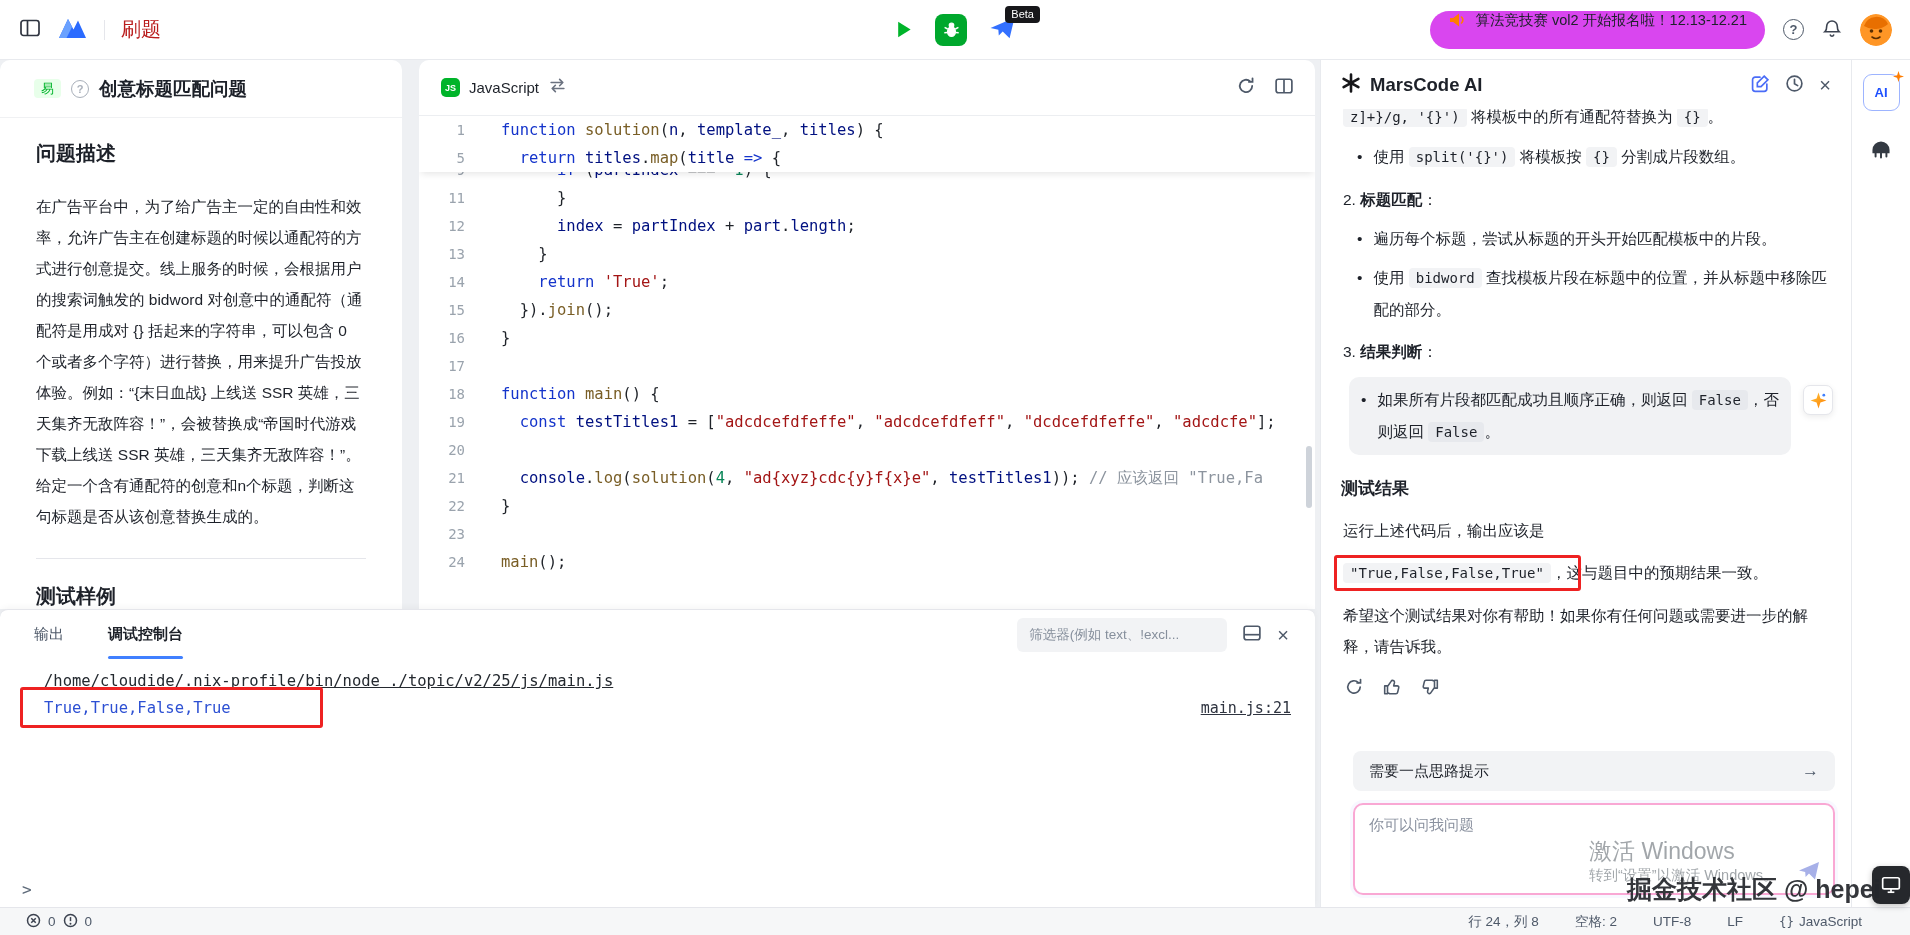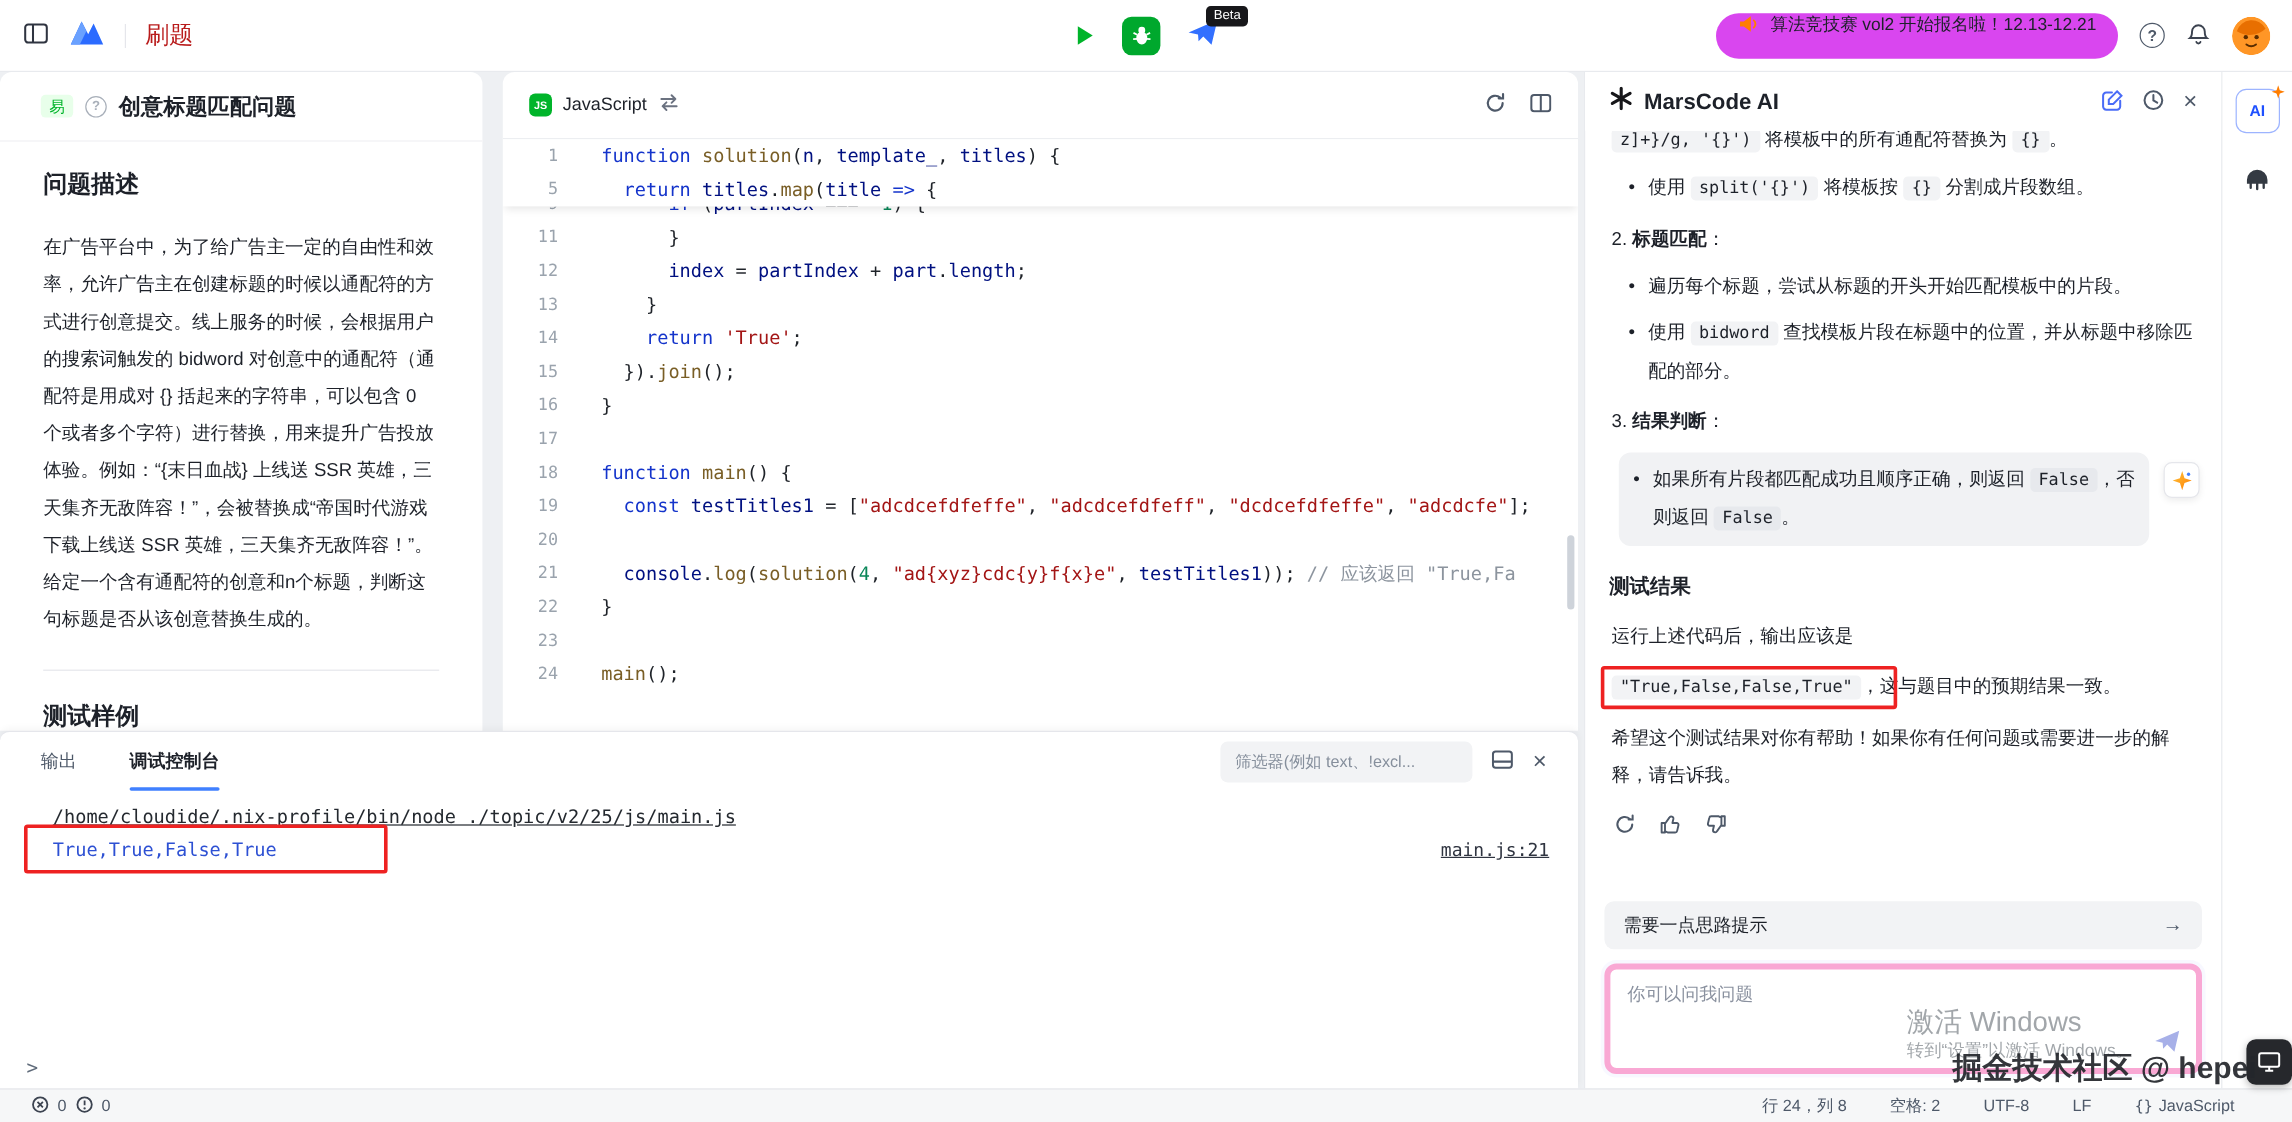--- a/index.html
+++ b/index.html
@@ -92,24 +92,24 @@
   .ai-h{font-weight:700;font-size:17px;margin:18px 0 0 2px}
   .ai-bullet{display:flex;gap:11px;margin:8px 0 0 18px}
   .ai-bullet .dot{flex:none}
   .ai-bullet.hl{background:#f1f2f4;border-radius:10px;padding:7px 12px;margin:10px 42px 0 10px;position:relative}
   .chip{font-family:"DejaVu Sans Mono",monospace;font-size:14px;background:#f2f3f5;border-radius:4px;padding:2px 7px;color:#1d2129}
   .ai-bullet.hl .chip{background:#e7e9ed}
   .chip.ann{position:relative;background:#f2f3f5}
   .chip.ann::after{content:"";position:absolute;left:-9px;right:-30px;top:-8px;bottom:-8px;border:3px solid #e22;border-radius:3px;pointer-events:none}
   .sparkle-btn{position:absolute;right:-42px;top:8px;width:30px;height:30px;border:1px solid #e5e6eb;border-radius:7px;background:#fff;box-shadow:0 2px 6px rgba(0,0,0,.08);display:flex;align-items:center;justify-content:center}
   .ai-actions{display:flex;align-items:center;gap:20px;margin:16px 0 0 6px}
-  .ai-footer{position:absolute;left:16px;right:16px;bottom:12px}
+  .ai-footer{position:absolute;left:32px;right:16px;bottom:12px}
   .sug-chip{width:100%;height:40px;background:#f2f3f5;border-radius:8px;display:flex;align-items:center;padding:0 16px;font-size:15px;color:#1d2129;margin-bottom:12px}
   .sug-arrow{margin-left:auto;color:#4e5969;font-size:17px}
-  .ai-inputbox{position:relative;height:92px;border:5px solid #f9a8d4;border-radius:10px;background:#fff;box-shadow:0 0 0 3px rgba(130,140,255,.06)}
+  .ai-inputbox{position:relative;height:92px;border:2px solid #f9a8d4;border-radius:10px;background:#fff;box-shadow:0 0 0 3px rgba(130,140,255,.06)}
   .ai-inputbox textarea{width:100%;height:100%;border:none;outline:none;resize:none;background:transparent;padding:11px 14px;font-size:15px;font-family:inherit;color:#1d2129}
   .ai-inputbox textarea::placeholder{color:#8a919f}
   .send-btn{position:absolute;right:12px;bottom:8px}
 
   
   .right-strip{position:absolute;left:1851px;top:60px;width:59px;height:847px;background:#fff;border-left:1px solid #e8eaee;display:flex;flex-direction:column;align-items:center;padding-top:14px;gap:26px}
   .ai-badge{position:relative;width:37px;height:37px;border:1.5px solid #9db4ff;border-radius:9px;background:#fff;display:flex;align-items:center;justify-content:center;font-weight:700;font-size:13px;color:#1e50ff}
   .ai-badge .star{position:absolute;top:-5px;right:-5px}
 
   

